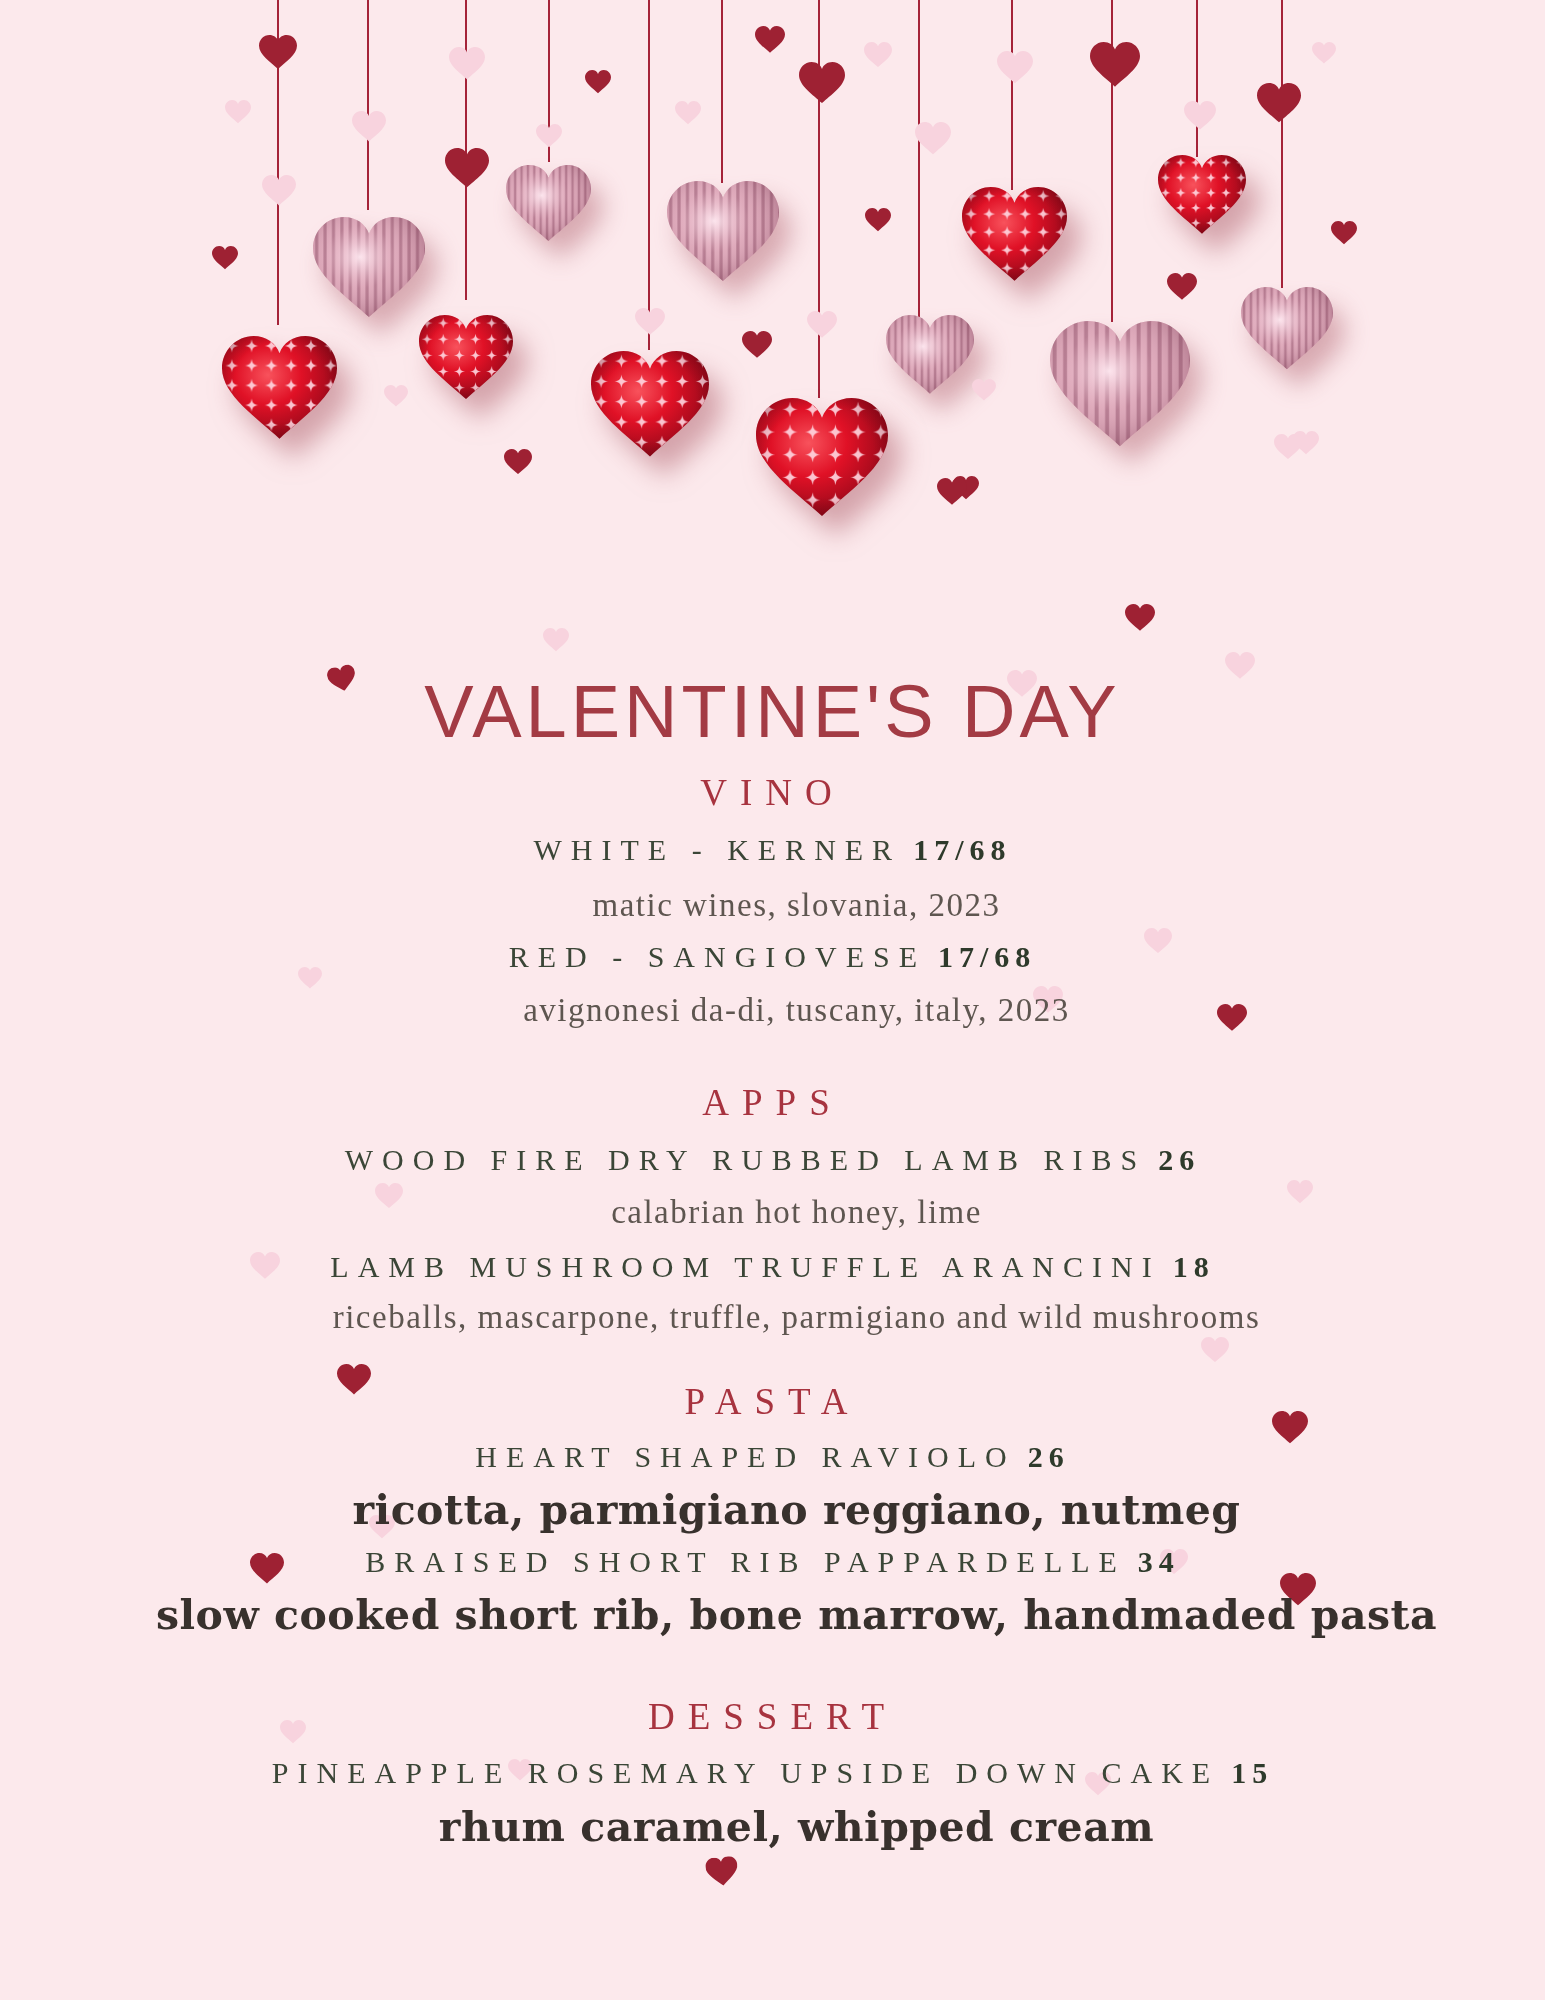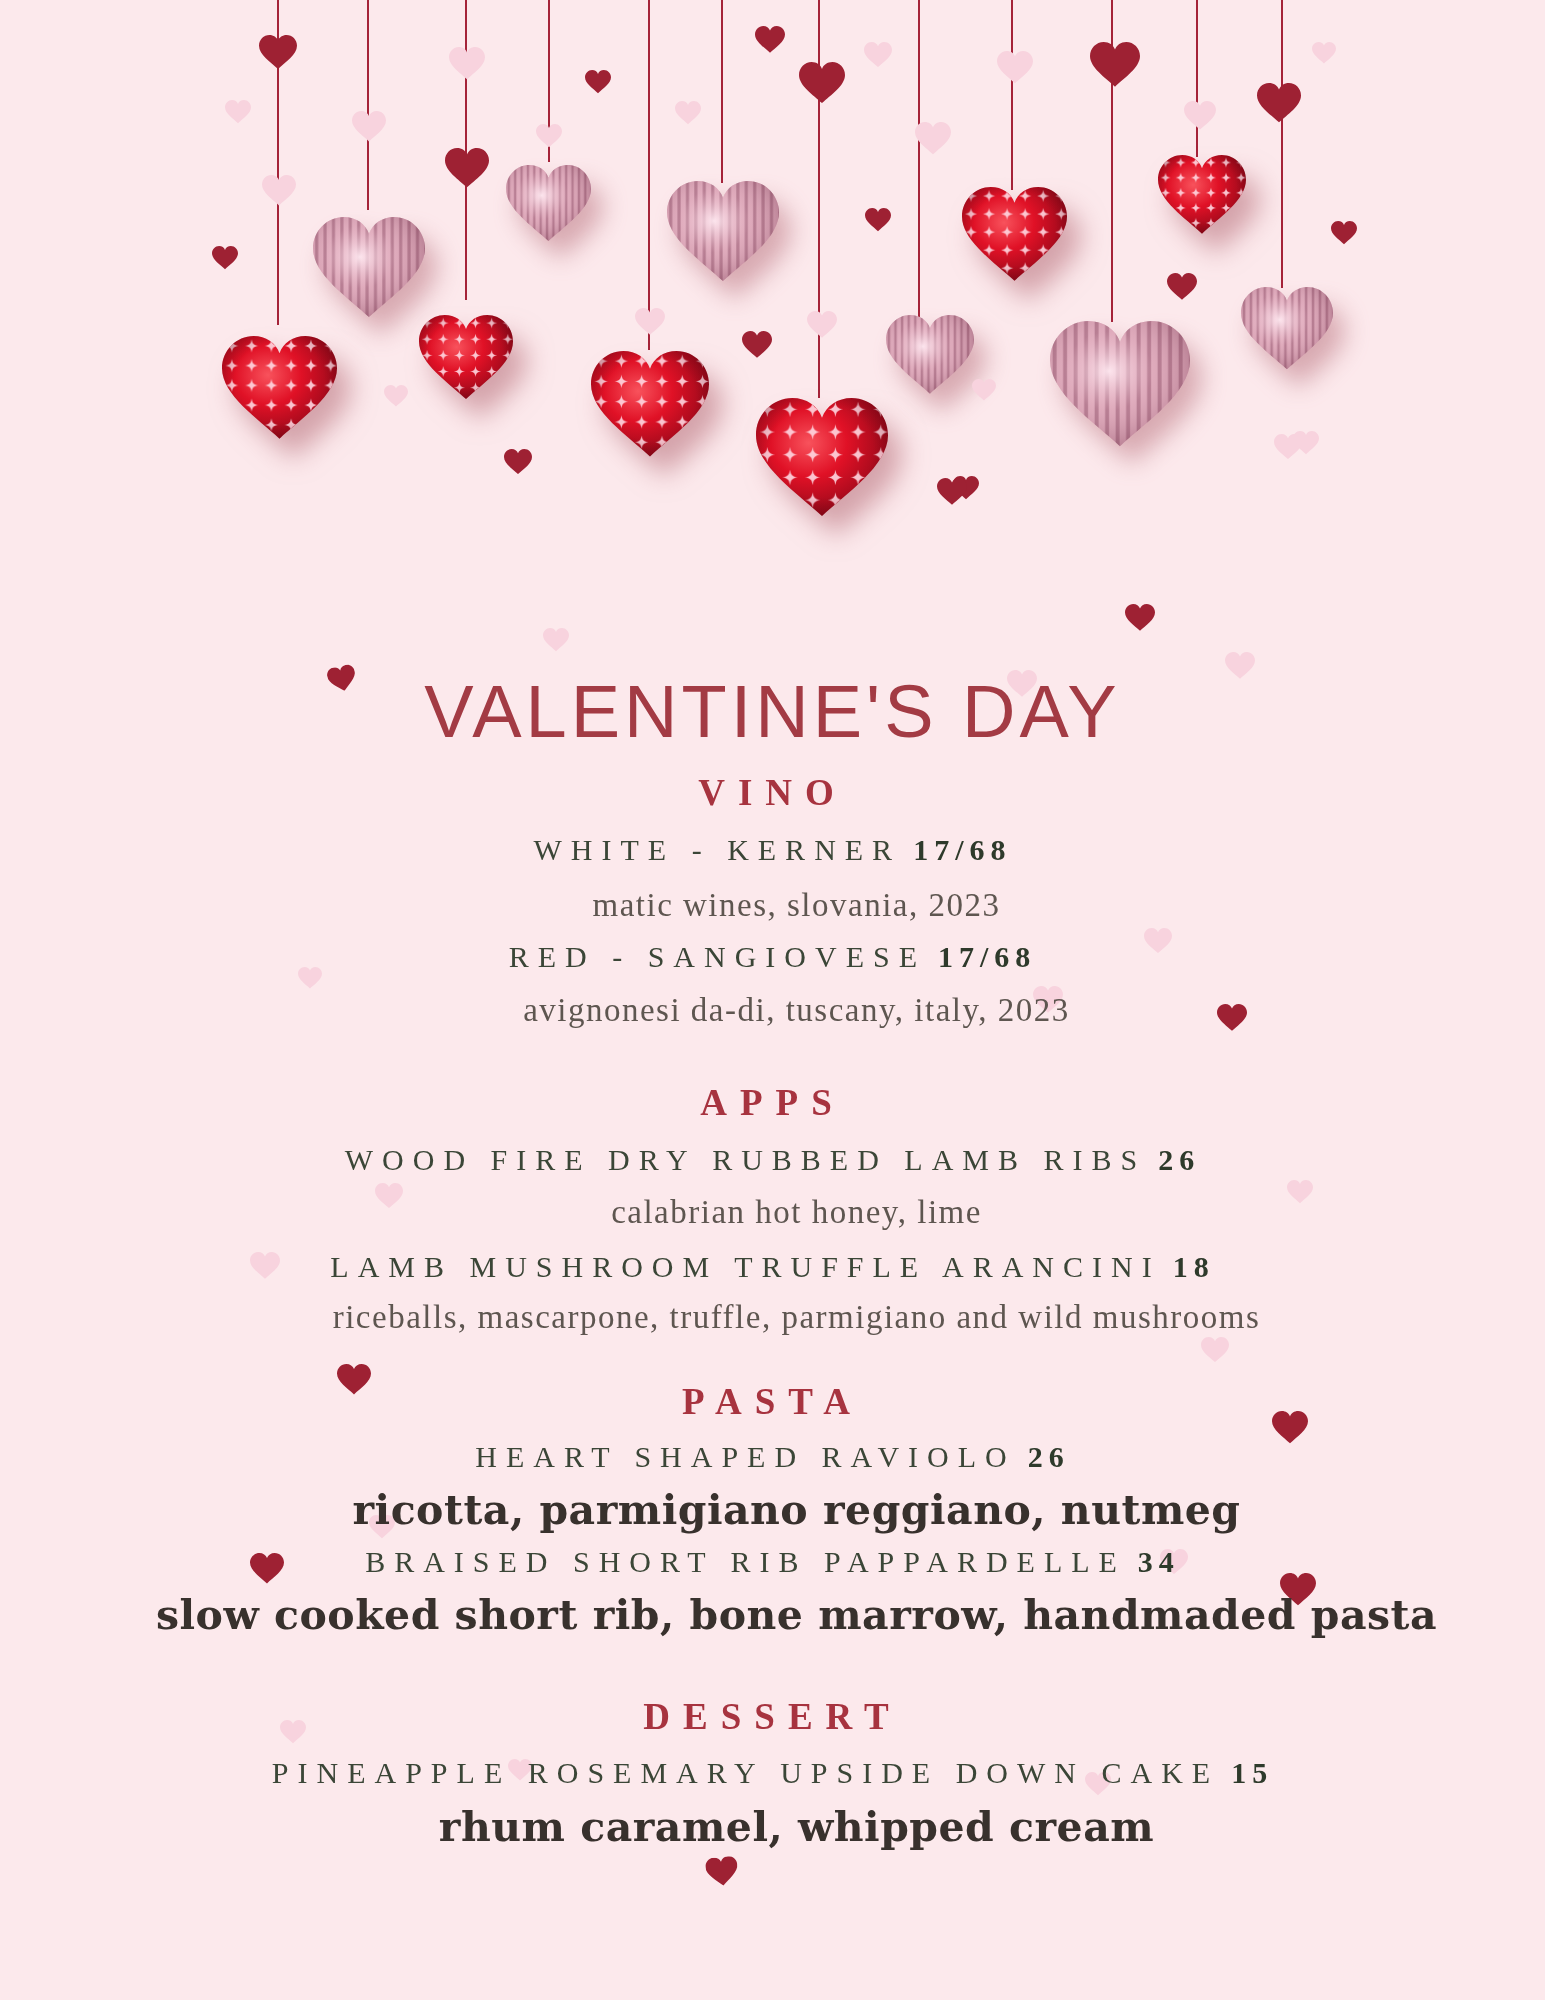--- a/index.html
+++ b/index.html
@@ -18,21 +18,21 @@
   .orn.rd{filter:drop-shadow(14px 20px 13px rgba(173,94,106,.5));}
   .orn.pk{filter:drop-shadow(12px 18px 12px rgba(173,94,106,.45));}
   
   .menu-line{position:absolute;left:0;width:100%;text-align:center;z-index:2;white-space:nowrap;}
   .page-title{
     font-family:"Liberation Sans", sans-serif;
     font-size:74px;line-height:96px;letter-spacing:4px;
     color:#a33b44;font-weight:400;
   }
   .section-header{
-    font-size:37px;line-height:46px;font-weight:700;
+    font-size:37px;line-height:46px;font-weight:400;
     letter-spacing:13px;color:#a7333f;
   }
   .item{font-size:30px;line-height:44px;letter-spacing:9px;color:#3b4637;}
   .item .price{font-weight:700;letter-spacing:6px;color:#2e3a2b;margin-left:12px;}
   .desc{font-size:33px;line-height:44px;padding-left:24px;}
   .desc.light{color:#5e5650;letter-spacing:1.5px;}
   .desc.bold{font-family:"DejaVu Serif", serif;font-weight:700;font-size:41px;color:#38312d;letter-spacing:0.5px;text-align:center;}
 </style>
 </head>
 <body>

